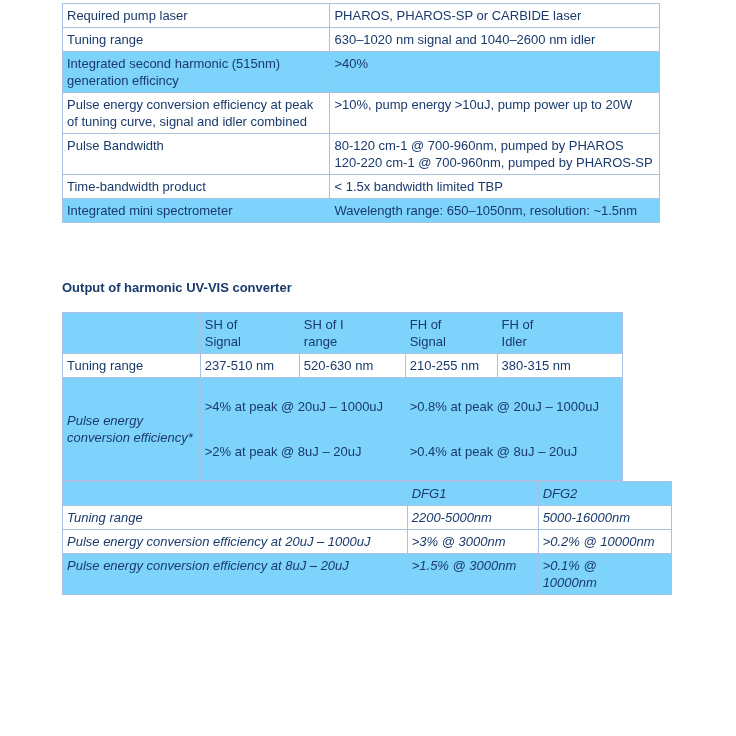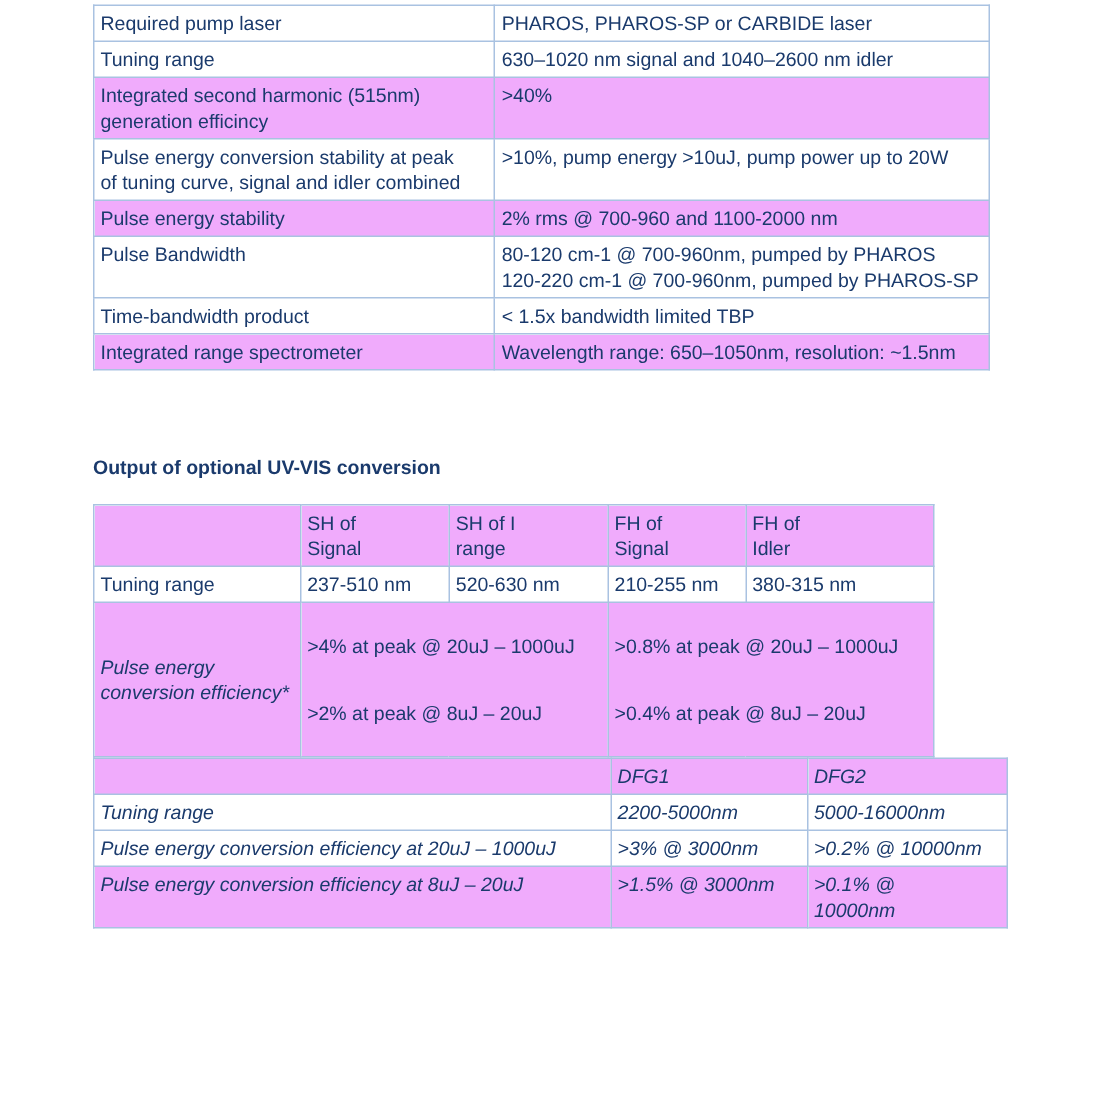--- a/index.html
+++ b/index.html
@@ -16,21 +16,21 @@
   table.tbl{border-collapse:collapse;table-layout:fixed;}
   table.tbl td{
     border:1px solid #a9c2e1;
     padding:3px 4px;
     vertical-align:top;
     line-height:17px;
     white-space:pre-line;
     background:#ffffff;
     overflow:hidden;
   }
-  tr.shaded td{background:#f0abfc;}
+  tr.shaded td{background:#7dd3fc;}
   .t1{width:598px;}
   .t1 .c1{width:44.8%;}
   .t2{width:561px;margin-top:0;border-radius:15px;}
   .t3{width:610px;}
   .t2 td, .t3 td{padding:4px 8px;}
   .t2 td.vmid, .t3 td{vertical-align:middle;font-style:italic;}
   .t2 .conv .line1{margin-bottom:11px;}
   h3.sec{
     font-size:13px;font-weight:bold;color:#1a3a6c;
     margin:56px 0 16px 0;line-height:17px;
@@ -55,45 +55,41 @@
       <tr>
         <td>Tuning range</td>
         <td>630–1020 nm signal and 1040–2600 nm idler</td>
       </tr>
       <tr class="shaded">
         <td>Integrated second harmonic (515nm)
 generation efficincy</td>
         <td>&gt;40%</td>
       </tr>
       <tr>
-        <td>Pulse energy conversion stability at peak
+        <td>Pulse energy conversion efficiency at peak
 of tuning curve, signal and idler combined</td>
         <td>&gt;10%, pump energy &gt;10uJ, pump power up to 20W</td>
-      </tr>
-      <tr class="shaded">
-        <td>Pulse energy stability</td>
-        <td>2% rms @ 700-960 and 1100-2000 nm</td>
       </tr>
       <tr>
         <td>Pulse Bandwidth</td>
         <td>80-120 cm-1 @ 700-960nm, pumped by PHAROS
 120-220 cm-1 @ 700-960nm, pumped by PHAROS-SP</td>
       </tr>
       <tr>
         <td>Time-bandwidth product</td>
         <td>&lt; 1.5x bandwidth limited TBP</td>
       </tr>
       <tr class="shaded">
-        <td>Integrated range spectrometer</td>
+        <td>Integrated mini spectrometer</td>
         <td>Wavelength range: 650–1050nm, resolution: ~1.5nm</td>
       </tr>
     </tbody>
   </table>
 
-  <h3 class="sec">Output of optional UV-VIS conversion</h3>
+  <h3 class="sec">Output of harmonic UV-VIS converter</h3>
 
   <table class="tbl t2">
     <colgroup>
       <col style="width:24.6%">
         <col style="width:17.7%">
         <col style="width:18.9%">
       <col style="width:16.4%">
         <col style="width:22.4%">
     </colgroup>
     <tbody>

